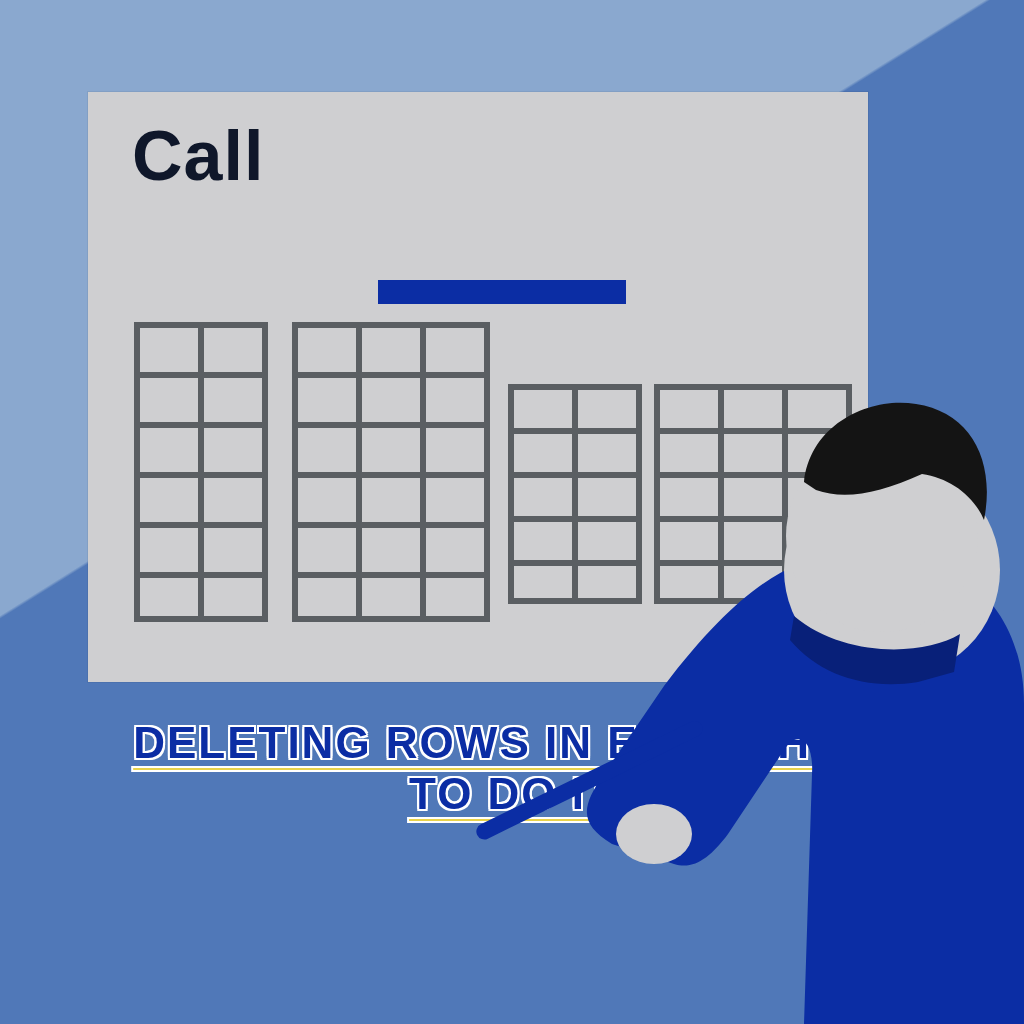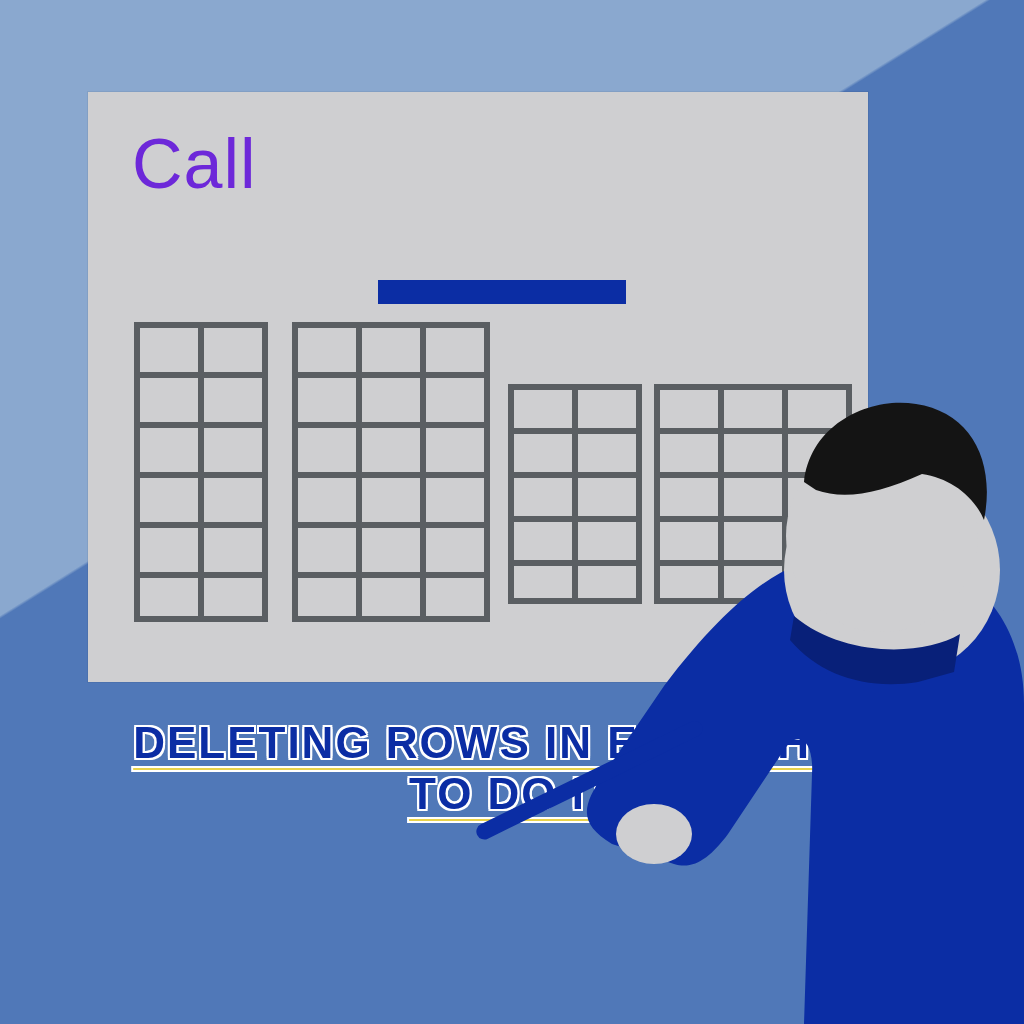--- a/index.html
+++ b/index.html
@@ -22,24 +22,24 @@
     left: 88px;
     top: 92px;
     width: 780px;
     height: 590px;
     background: #cfcfd1;
     box-shadow: 0 0 0 1px rgba(0,0,0,.05);
   }
   .panel-title {
     position: absolute;
     left: 44px;
-    top: 32px;
+    top: 24px;
     font-size: 70px;
-    font-weight: 400;
-    color: #6d28d9;
+    font-weight: 700;
+    color: #0f172a;
     letter-spacing: 1px;
   }
   .blue-bar {
     position: absolute;
     left: 290px;
     top: 188px;
     width: 248px;
     height: 24px;
     background: #0b2da4;
   }

